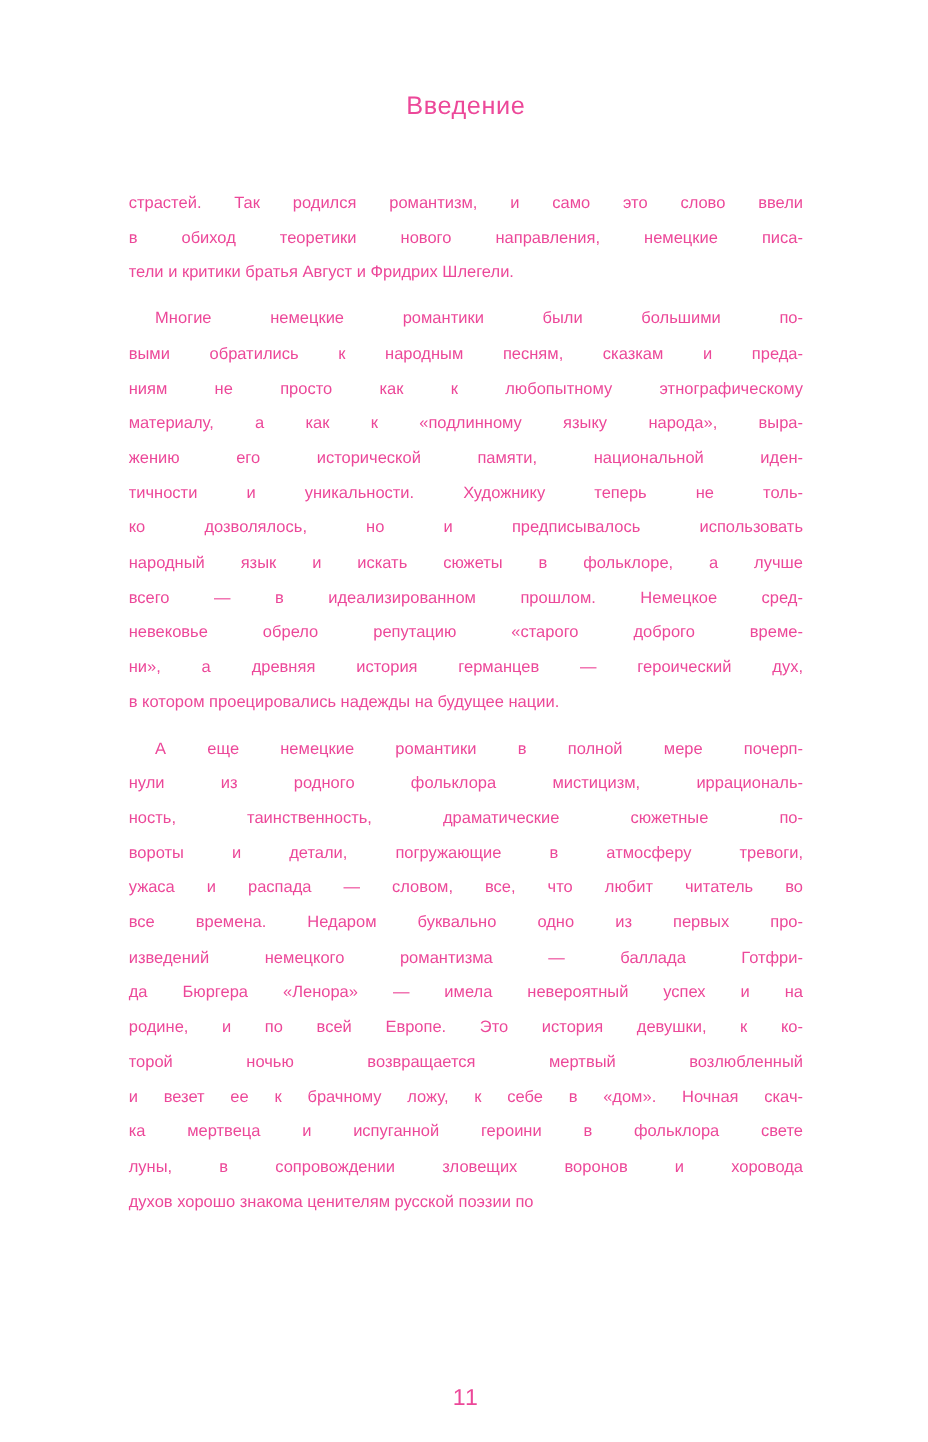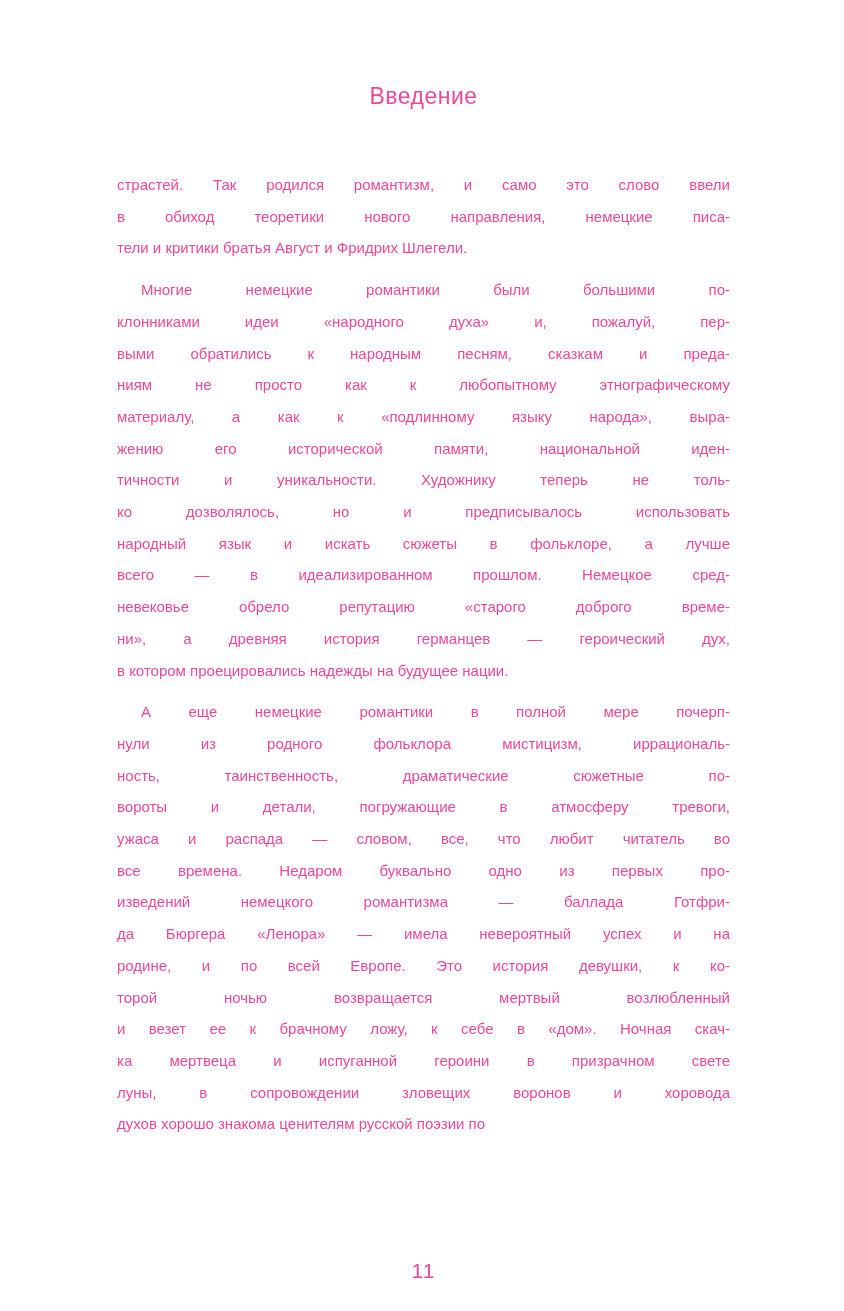--- a/index.html
+++ b/index.html
@@ -69,21 +69,20 @@
   <div class="body-text">
 
     <div class="para">
       <div class="line">страстей. Так родился романтизм, и само это слово ввели</div>
       <div class="line">в обиход теоретики нового направления, немецкие писа-</div>
       <div class="line pl">тели и критики братья Август и Фридрих Шлегели.</div>
     </div>
 
     <div class="para">
       <div class="line first-indent">Многие немецкие романтики были большими по-</div>
-      <div class="line">клонниками идеи «народного духа» и, пожалуй, пер-</div>
       <div class="line">выми обратились к народным песням, сказкам и преда-</div>
       <div class="line">ниям не просто как к любопытному этнографическому</div>
       <div class="line">материалу, а как к «подлинному языку народа», выра-</div>
       <div class="line">жению его исторической памяти, национальной иден-</div>
       <div class="line">тичности и уникальности. Художнику теперь не толь-</div>
       <div class="line">ко дозволялось, но и предписывалось использовать</div>
       <div class="line">народный язык и искать сюжеты в фольклоре, а лучше</div>
       <div class="line">всего — в идеализированном прошлом. Немецкое сред-</div>
       <div class="line">невековье обрело репутацию «старого доброго време-</div>
       <div class="line">ни», а древняя история германцев — героический дух,</div>
@@ -95,21 +94,21 @@
       <div class="line">нули из родного фольклора мистицизм, иррациональ-</div>
       <div class="line">ность, таинственность, драматические сюжетные по-</div>
       <div class="line">вороты и детали, погружающие в атмосферу тревоги,</div>
       <div class="line">ужаса и распада — словом, все, что любит читатель во</div>
       <div class="line">все времена. Недаром буквально одно из первых про-</div>
       <div class="line">изведений немецкого романтизма — баллада Готфри-</div>
       <div class="line">да Бюргера «Ленора» — имела невероятный успех и на</div>
       <div class="line">родине, и по всей Европе. Это история девушки, к ко-</div>
       <div class="line">торой ночью возвращается мертвый возлюбленный</div>
       <div class="line">и везет ее к брачному ложу, к себе в «дом». Ночная скач-</div>
-      <div class="line">ка мертвеца и испуганной героини в призрачном свете</div>
+      <div class="line">ка мертвеца и испуганной героини в фольклора свете</div>
       <div class="line">луны, в сопровождении зловещих воронов и хоровода</div>
       <div class="line pl">духов хорошо знакома ценителям русской поэзии по</div>
     </div>
 
   </div>
 
   <div class="page-number">11</div>
 
 </div>
 

